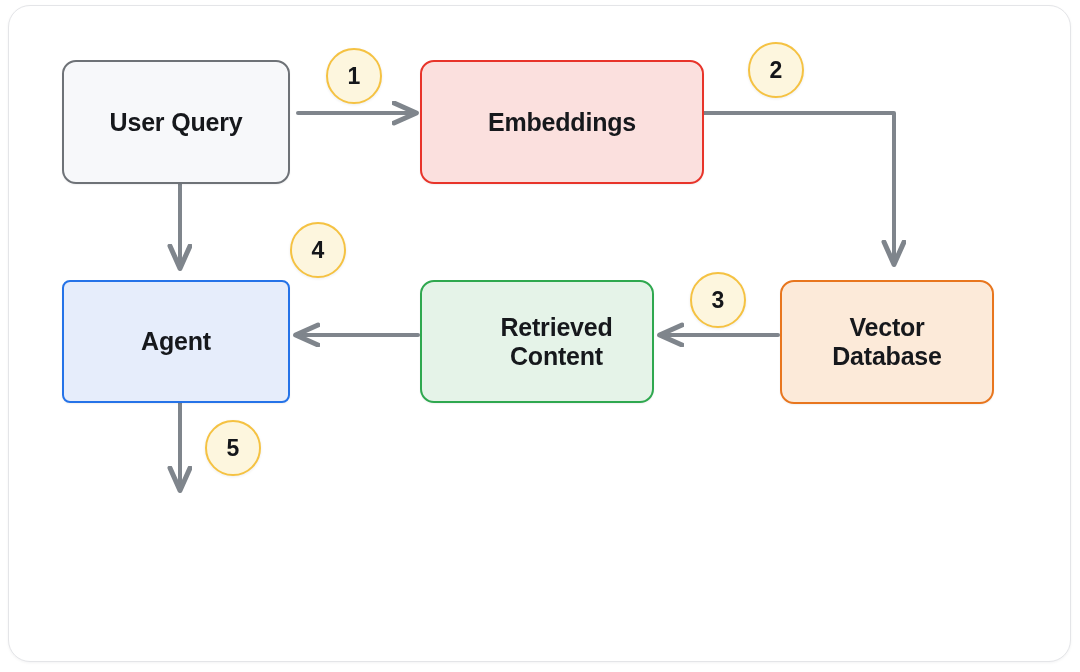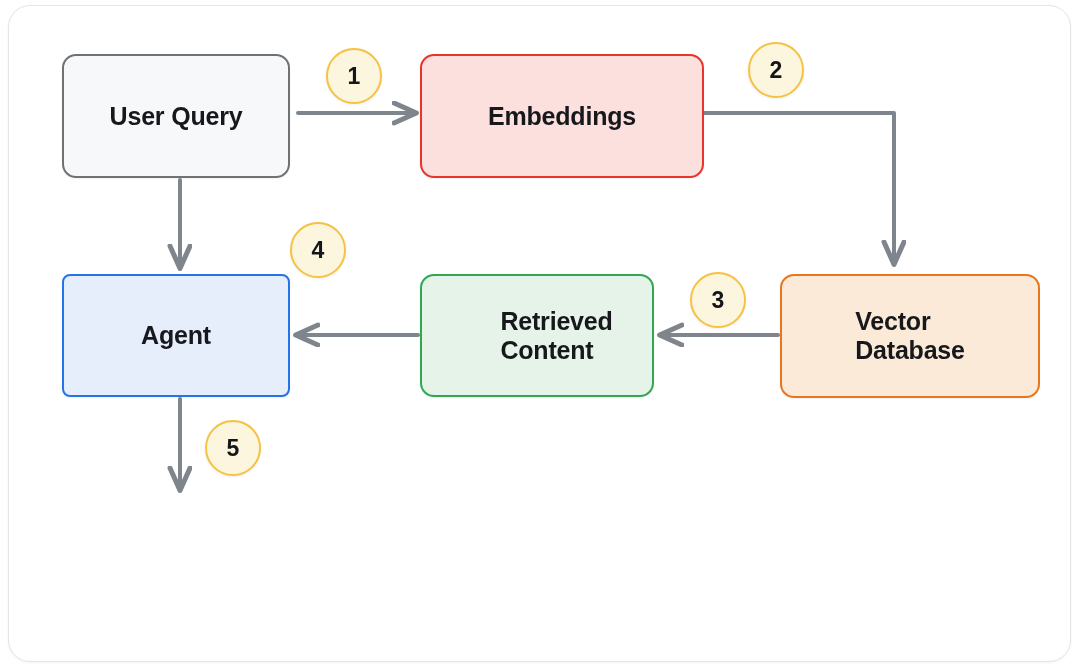--- a/index.html
+++ b/index.html
@@ -41,30 +41,32 @@
     width: 1080px;
     height: 672px;
     pointer-events: none;
   }
   .node {
     position: absolute;
     box-sizing: border-box;
     display: flex;
     align-items: center;
     justify-content: center;
+    text-align: center;
     border-radius: 14px;
     border-style: solid;
     border-width: 2.5px;
     font-size: 25px;
     font-weight: 700;
     letter-spacing: -0.2px;
     line-height: 1.16;
     color: #16181c;
     box-shadow: 0 1px 2px rgba(16,24,40,0.06);
     white-space: pre-line;
+    margin-top: 6px;
   }
   .badge {
     position: absolute;
     box-sizing: border-box;
     width: 56px;
     height: 56px;
     border-radius: 50%;
     border: 2.5px solid #f5c242;
     background: #fdf6de;
     display: flex;
@@ -101,21 +103,21 @@
 
       <path d="M180,180 L180,266" fill="none" stroke="#7f858c" stroke-width="4" stroke-linecap="round" marker-end="url(#arrowhead)"></path>
 
       <path d="M180,399 L180,488" fill="none" stroke="#7f858c" stroke-width="4" stroke-linecap="round" marker-end="url(#arrowhead)"></path>
     </svg>
 
     <div class="node" style="left:62px; top:54px; width:228px; height:124px; border-color:#6e7277; background:#f7f8fa;">User Query</div>
 
     <div class="node" style="left:420px; top:54px; width:284px; height:124px; border-color:#e8342a; background:#fbe0de;">Embeddings</div>
 
-    <div class="node" style="left:780px; top:274px; width:260px; height:124px; border-color:#e8761e; background:#fcead9;">Vector
+    <div class="node" style="left:780px; top:274px; width:214px; height:124px; border-color:#e8761e; background:#fcead9;">Vector
 Database</div>
 
     <div class="node" style="left:420px; top:274px; width:234px; height:123px; border-color:#2fa84f; background:#e5f3e8;padding-left:39px;">Retrieved
 Content</div>
 
     <div class="node" style="left:62px; top:274px; width:228px; height:123px; border-color:#2573e8; background:#e6edfb;border-radius:8px;">Agent</div>
 
 
     <div class="badge" style="left:326px; top:48px;">1</div>
     <div class="badge" style="left:748px; top:42px;">2</div>

